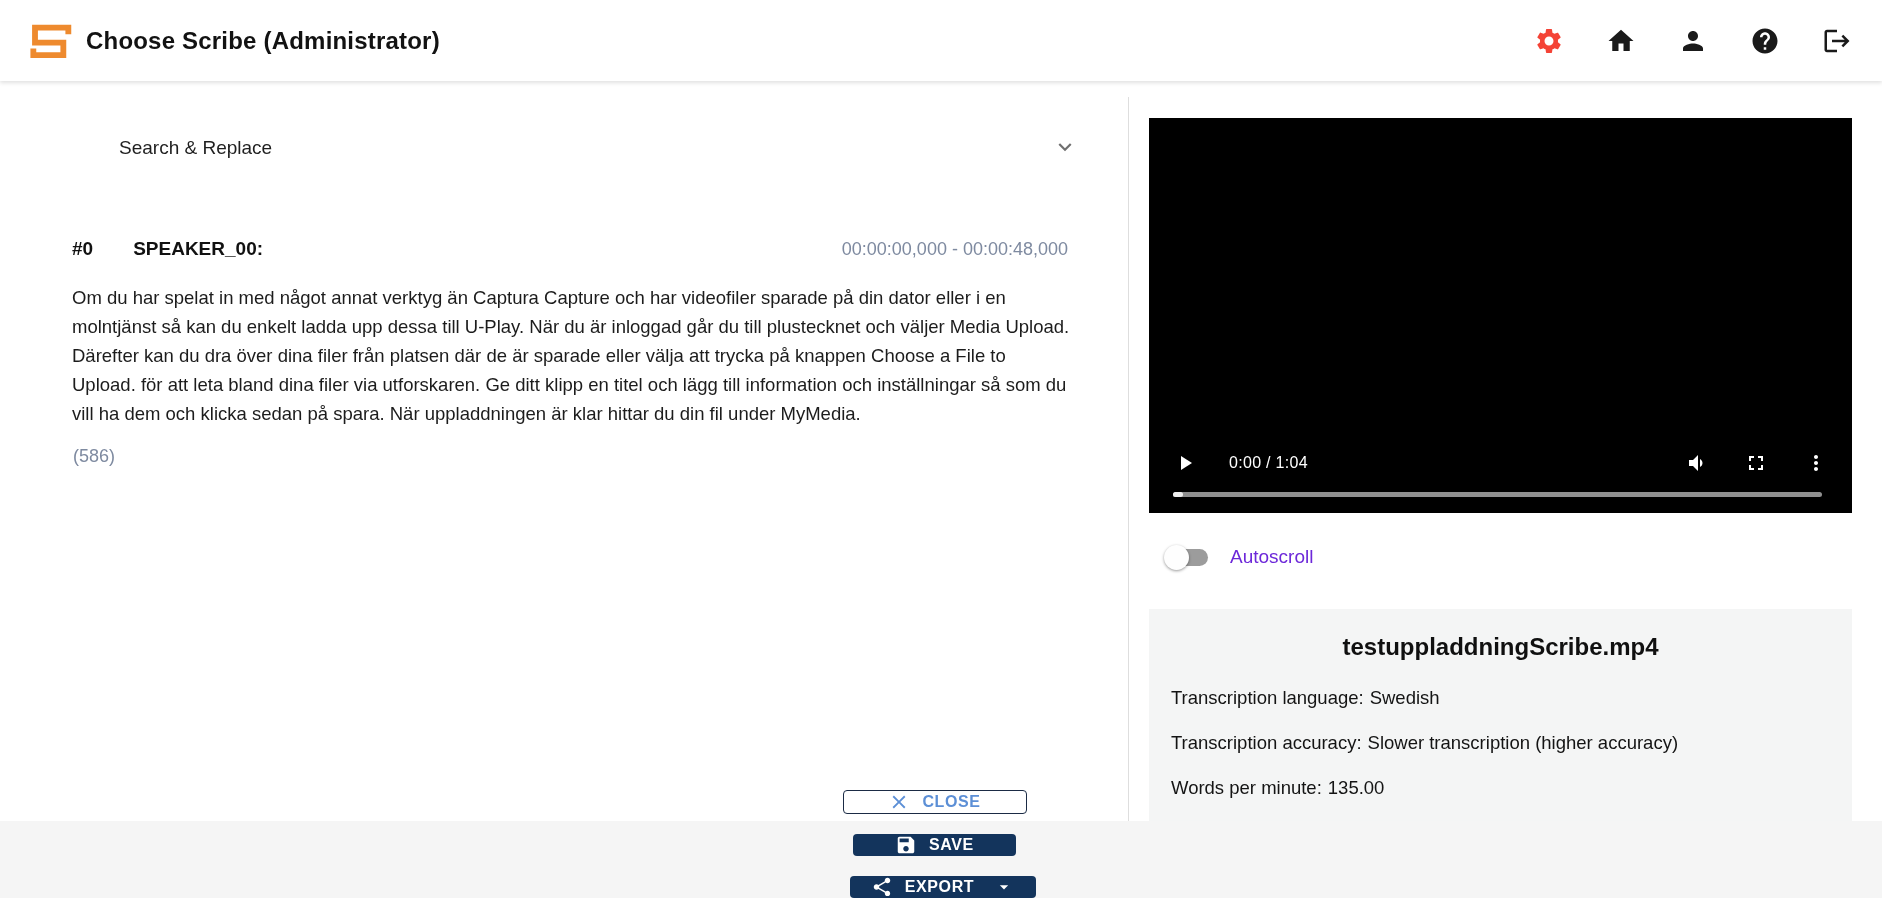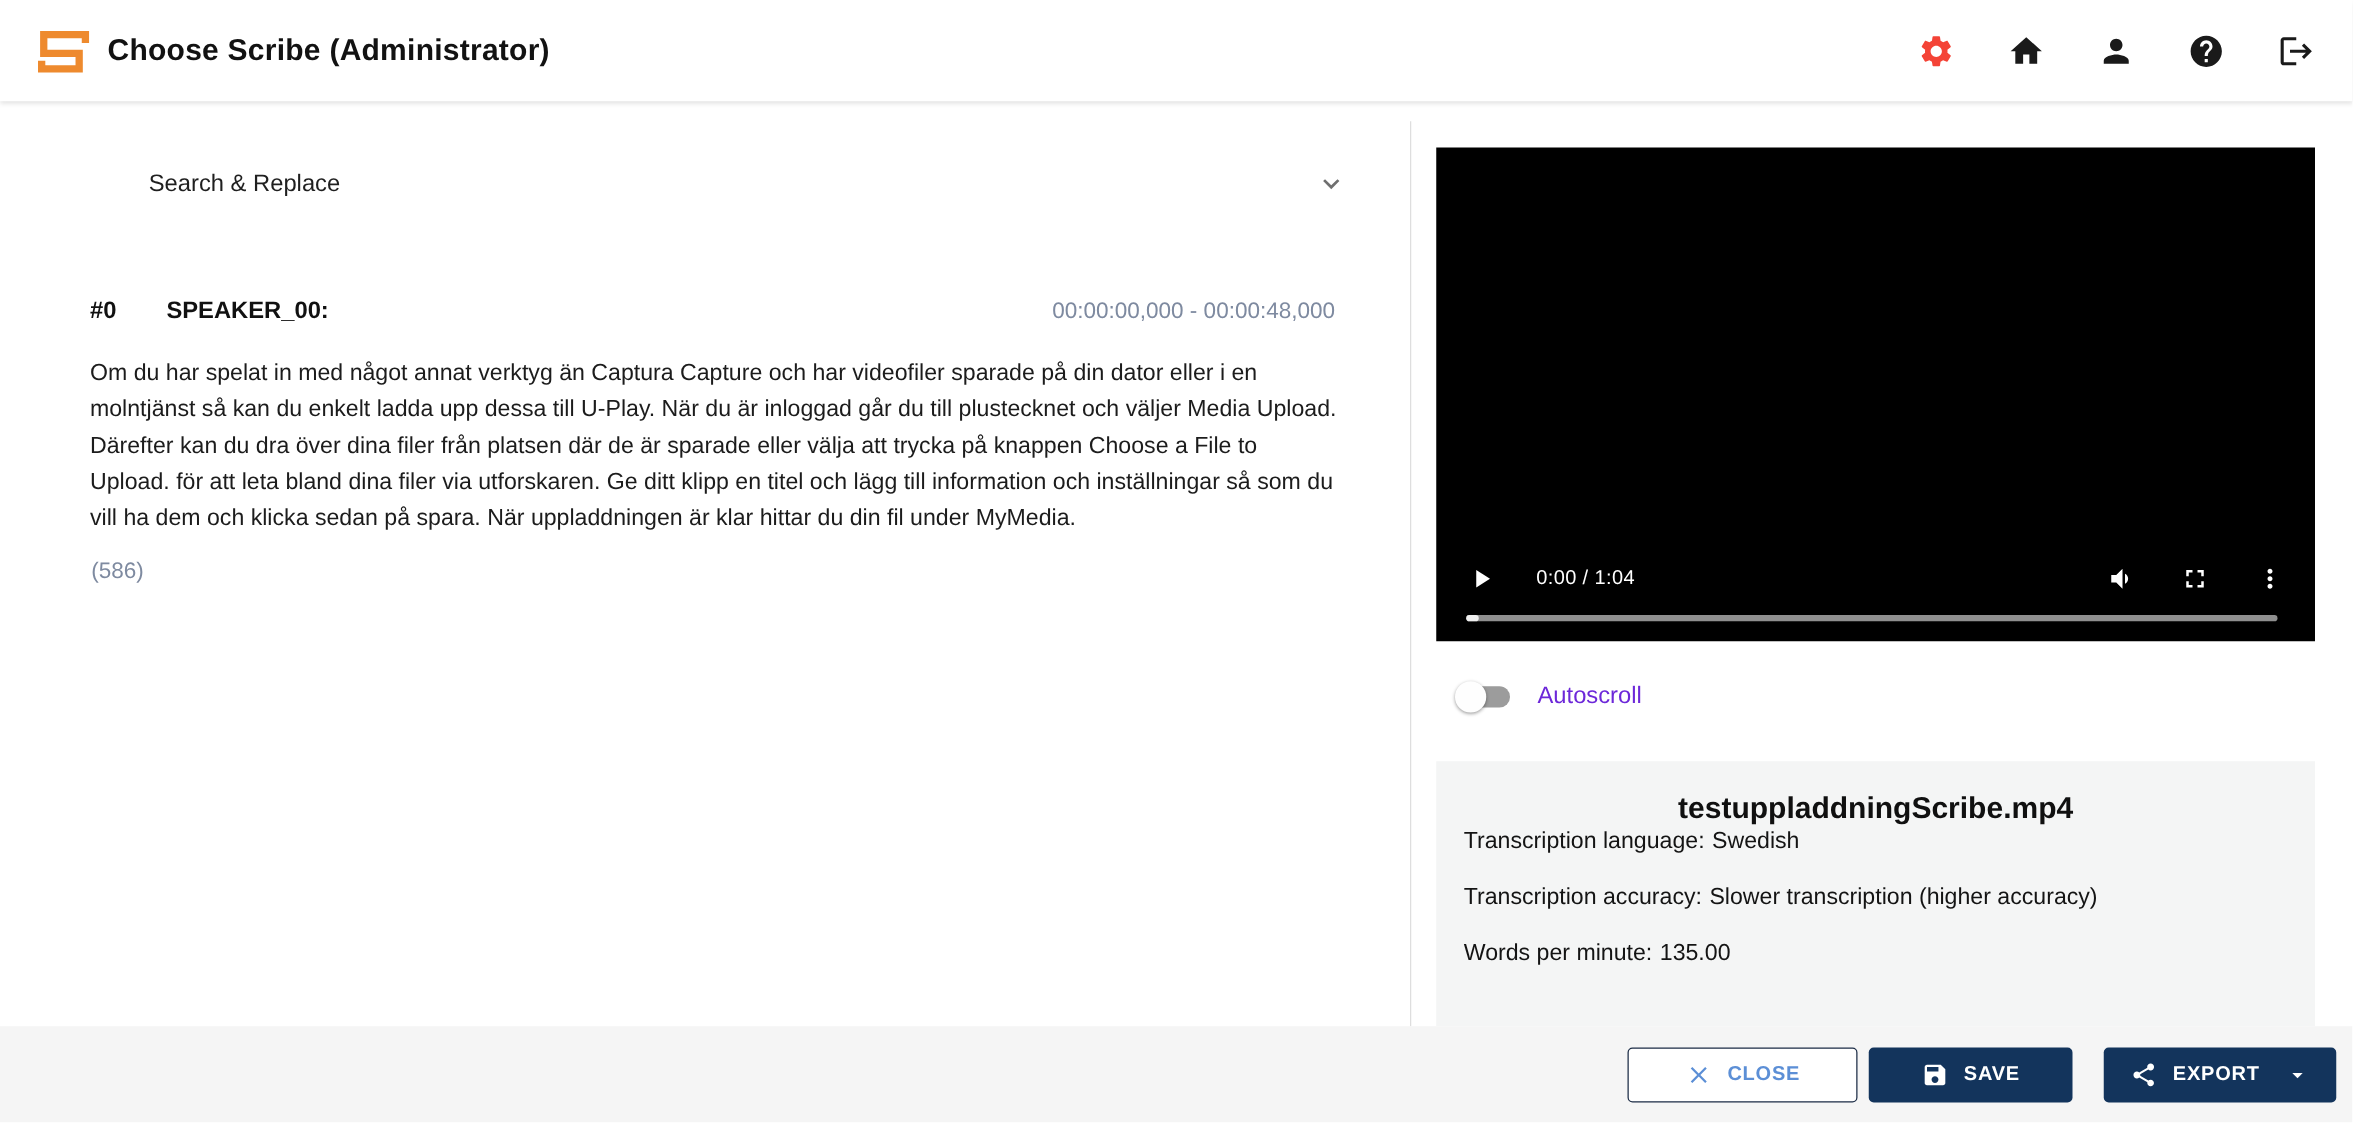--- a/index.html
+++ b/index.html
@@ -49,28 +49,28 @@
   .toggle-row { position:absolute; left:1164px; top:543px; display:flex; align-items:center; }
   .switch { position:relative; width:48px; height:28px; cursor:pointer; flex:none; }
   .switch-track { position:absolute; left:4px; top:6px; width:40px; height:17px; border-radius:9px; background:#9c9c9c; }
   .switch-knob { position:absolute; left:0; top:2px; width:25px; height:25px; border-radius:50%;
                  background:#fefefe; box-shadow:0 1px 3px rgba(0,0,0,.4); }
   .toggle-label { margin-left:18px; font-size:19px; color:#6d28d9; }
 
   
   .info-panel { position:absolute; left:1149px; top:609px; width:703px; height:212px;
                 background:#f4f5f5; padding:24px 22px 0 22px; }
-  .info-title { text-align:center; font-size:24px; font-weight:700; color:#101010; }
+  .info-title { text-align:center; font-size:24px; font-weight:700; color:#101010; margin-bottom:26px; }
   .info-row { font-size:18.5px; color:#141414; margin-bottom:23px; }
   .info-label { font-weight:400; }
   .info-value { margin-left:6px; }
 
   
   .footer { position:absolute; left:0; top:821px; width:1882px; height:77px; background:#f5f5f5;
-            display:flex; align-items:center; justify-content:flex-end; padding-right:13px; gap:9px; }
+            display:flex; align-items:center; justify-content:flex-end; padding-right:13px; gap:20px;flex-direction:column; }
   .btn { height:44px; border-radius:4px; display:flex; align-items:center; justify-content:center;
          gap:12px; font-size:16px; font-weight:700; letter-spacing:.6px; cursor:pointer;
          font-family:"Liberation Sans", sans-serif; }
   .btn-close { width:184px; background:#fff; border:1px solid #1b2b45; color:#5C8FD6; }
   .btn-save  { width:163px; background:#13345C; border:none; color:#fff; }
   .btn-export{ width:186px; background:#13345C; border:none; color:#fff;margin-left:16px; }
   .btn svg { flex:none; }
   .export-caret { margin-left:8px; }
 </style>
 </head>

